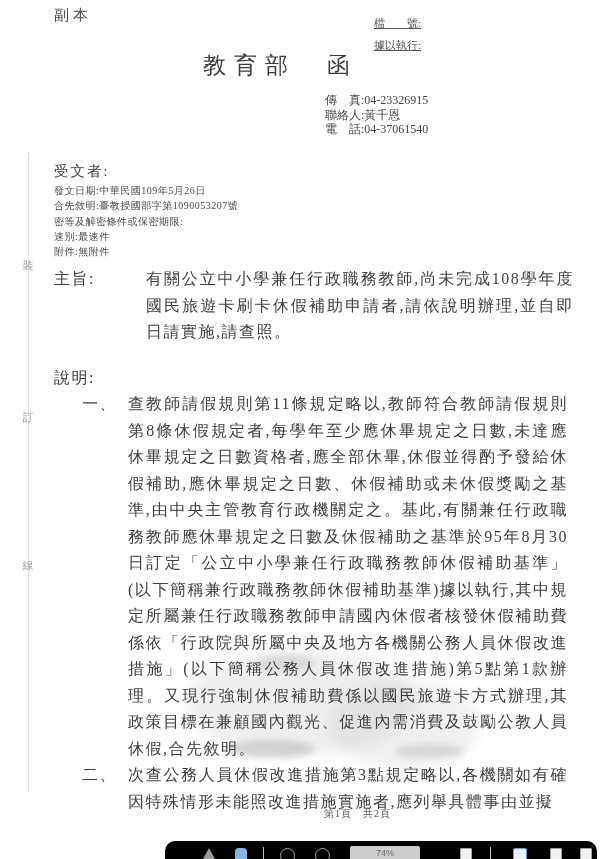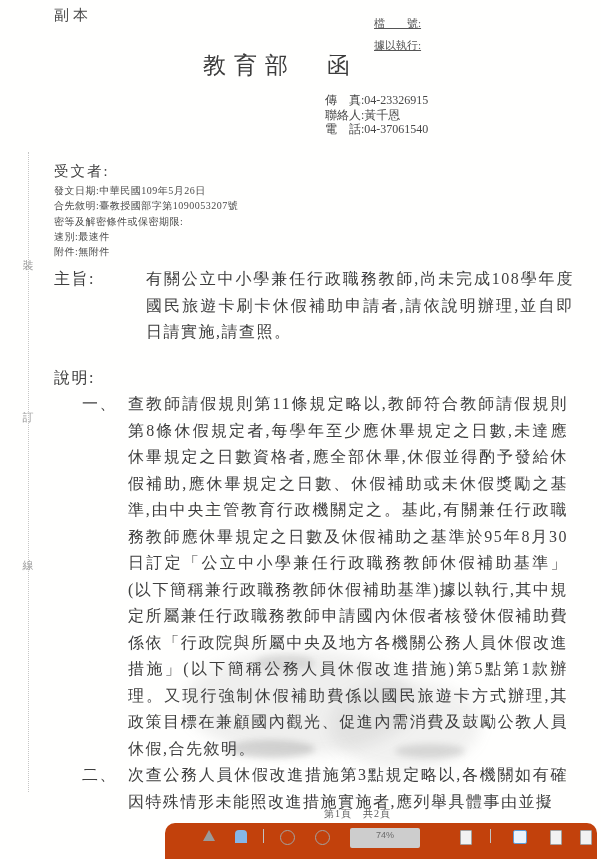--- a/index.html
+++ b/index.html
@@ -55,22 +55,22 @@
   
   .stamp{position:absolute;pointer-events:none;border-radius:50%;}
   .stamp-1{left:185px;top:650px;width:230px;height:105px;background:rgba(125,125,125,0.12);filter:blur(7px);}
   .stamp-2{left:330px;top:680px;width:150px;height:90px;background:rgba(120,120,120,0.10);filter:blur(7px);}
   .stamp-3{left:225px;top:740px;width:90px;height:18px;background:rgba(90,90,90,0.22);filter:blur(3px);}
   .stamp-4{left:395px;top:744px;width:70px;height:14px;background:rgba(95,95,95,0.18);filter:blur(3px);}
   .stamp-5{left:255px;top:655px;width:60px;height:16px;background:rgba(100,100,100,0.16);filter:blur(3px);}
 
   
   .toolbar{
-    position:absolute;left:165px;bottom:0;width:432px;height:36px;
-    background:#c2410c;border-radius:10px 10px 0 0;overflow:hidden;
+    position:absolute;left:165px;bottom:0;width:432px;height:18px;
+    background:#000000;border-radius:10px 10px 0 0;overflow:hidden;
     font-family:"Liberation Sans","DejaVu Sans",sans-serif;
   }
   .tb-icon{position:absolute;top:7px;}
   .tb-circle{width:13px;height:13px;border:1.5px solid #a3a3a3;border-radius:50%;background:transparent;}
   .tb-cursor{width:0;height:0;border-left:6px solid transparent;border-right:6px solid transparent;border-bottom:11px solid #9a9a9a;}
   .tb-hand{width:12px;height:13px;background:#85b6e8;border-radius:4px 4px 0 0;}
   .tb-sep{width:1px;height:14px;background:#c2c2c2;top:6px;}
   .tb-zoombox{
     position:absolute;top:5px;width:70px;height:20px;background:#cdcdcd;
     color:#6b6b6b;font-size:9px;text-align:center;line-height:15px;border-radius:2px;

